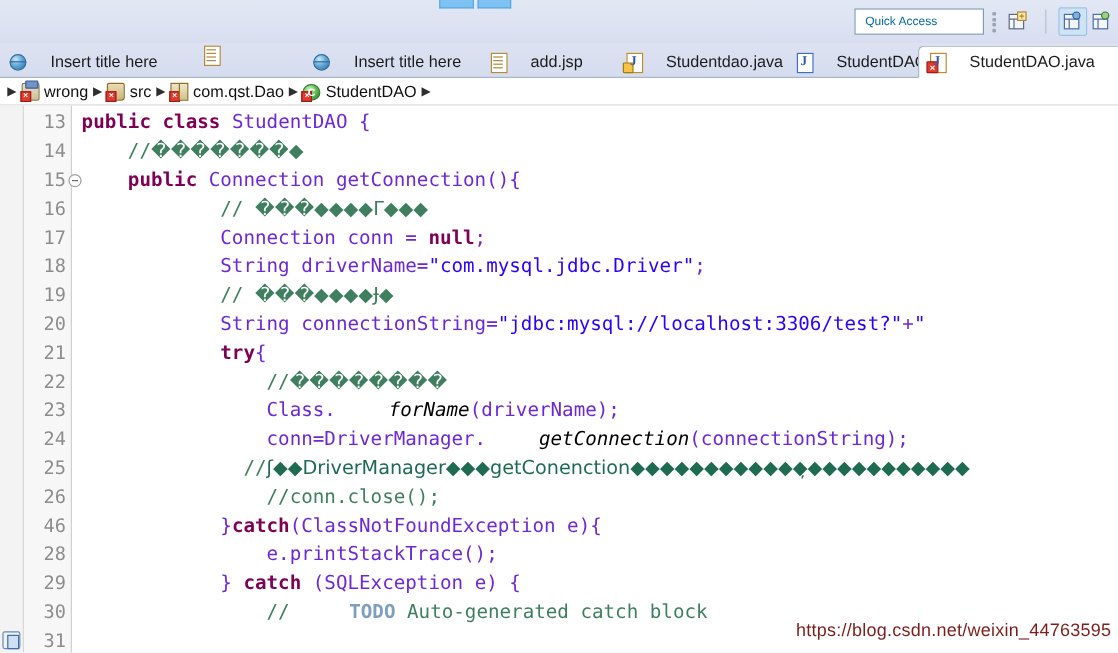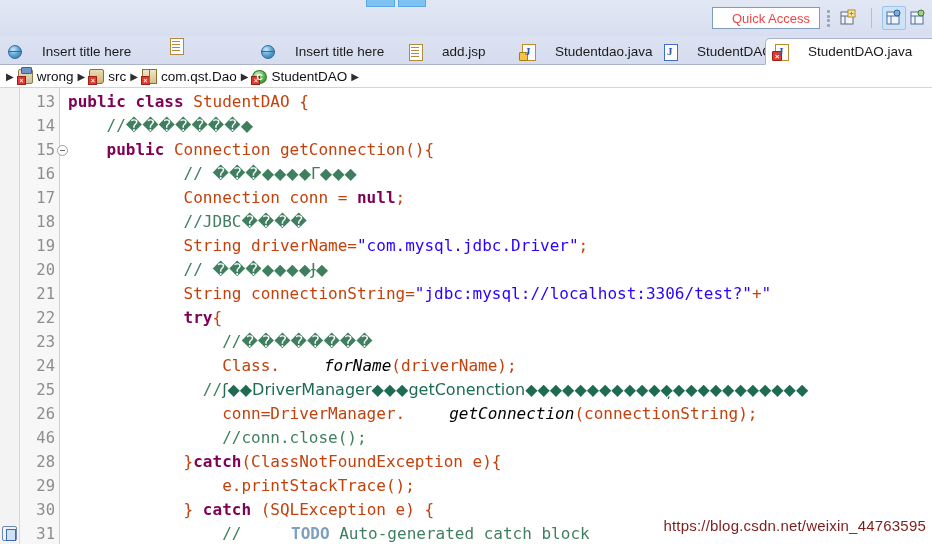--- a/index.html
+++ b/index.html
@@ -28,22 +28,22 @@
     display: flex; gap: 3px;
   }
   .tb-stub i { display:block; flex:1; height:7px; background:#7ec2f3; border:1px solid #5ba9e2; border-top:none;}
 
   .quick-access {
     position: absolute; right: 112px; top: 7px;
     width: 108px; height: 22px;
     background: #ffffff;
     border: 1px solid #7f9db9;
     display: flex; align-items: center;
-    padding-left: 19px;
-    font-size: 13px; color: #ef4444;
+    padding-left: 8px;
+    font-size: 10px; color: #0369a1;
   }
   .qa-grip {
     position: absolute; right: 100px; top: 8px;
     width: 5px; height: 21px;
     display: flex; flex-direction: column; justify-content: space-between;
     padding: 2px 0;
   }
   .qa-grip i { display:block; width:3px; height:3px; background:#9aa4b4; border-radius:1px; }
 
   .tb-sep {
@@ -219,21 +219,21 @@
     white-space: pre;
     padding-left: 8px;
     color: #000000;
   }
 
   
   .kw  { color: #7f0055; font-weight: bold; }
   .cm  { color: #3f7f5f; }
   .str { color: #2a00ff; }
   .mth { color: #000000; font-style: italic; margin-left: 44px; }
-  .pl  { color: #c2410c; }
+  .pl  { color: #6d28d9; }
   .tdo { color: #7f9fbf; font-weight: bold; margin-left: 40px; }
   .mj  { color: #3f7f5f; font-family: "DejaVu Sans", sans-serif; letter-spacing:0px; }
   .mjd { color: #1f6b52; font-family: "DejaVu Sans", sans-serif; }
 
   .watermark {
     position: absolute; right: 6px; bottom: 10px;
     font-size: 15px; color: #7f1d1d;
     font-family: "Liberation Sans", sans-serif;
     pointer-events: none;
     letter-spacing: 0.2px;
@@ -381,29 +381,28 @@
         <div class="lnum">29</div>
         <div class="lnum">30</div>
         <div class="lnum">31</div>
       </div>
     <div class="code" id="codearea">
         <div class="cline"><span class="kw">public</span><span class="pl"> </span><span class="kw">class</span><span class="pl"> StudentDAO {</span></div>
         <div class="cline"><span class="cm">    //</span><span class="mj">�������◆</span></div>
         <div class="cline"><span class="kw">    public</span><span class="pl"> Connection getConnection(){</span></div>
         <div class="cline"><span class="cm">            // </span><span class="mj">���◆◆◆◆Γ◆◆◆</span></div>
         <div class="cline"><span class="pl">            Connection conn = </span><span class="kw">null</span><span class="pl">;</span></div>
-        <div class="cline"><span class="cm">            //JDBC</span><span class="mj">����</span></div>
         <div class="cline"><span class="pl">            String driverName=</span><span class="str">"com.mysql.jdbc.Driver"</span><span class="pl">;</span></div>
         <div class="cline"><span class="cm">            // </span><span class="mj">���◆◆◆◆Ɉ◆</span></div>
         <div class="cline"><span class="pl">            String connectionString=</span><span class="str">"jdbc:mysql://localhost:3306/test?"</span><span class="pl">+</span><span class="str">"</span></div>
         <div class="cline"><span class="kw">            try</span><span class="pl">{</span></div>
         <div class="cline"><span class="cm">                //</span><span class="mj">��������</span></div>
         <div class="cline"><span class="pl">                Class.</span><span class="mth">forName</span><span class="pl">(driverName);</span></div>
+        <div class="cline"><span class="pl">                conn=DriverManager.</span><span class="mth">getConnection</span><span class="pl">(connectionString);</span></div>
         <div class="cline"><span class="cm">              //</span><span class="mjd">ʃ◆◆DriverManager◆◆◆getConenction◆◆◆◆◆◆◆◆◆◆◆◆̦◆◆◆◆◆◆◆◆◆◆◆</span></div>
-        <div class="cline"><span class="pl">                conn=DriverManager.</span><span class="mth">getConnection</span><span class="pl">(connectionString);</span></div>
         <div class="cline"><span class="cm">                //conn.close();</span></div>
         <div class="cline"><span class="pl">            }</span><span class="kw">catch</span><span class="pl">(ClassNotFoundException e){</span></div>
         <div class="cline"><span class="pl">                e.printStackTrace();</span></div>
         <div class="cline"><span class="pl">            } </span><span class="kw">catch</span><span class="pl"> (SQLException e) {</span></div>
         <div class="cline"><span class="cm">                // </span><span class="tdo">TODO</span><span class="cm"> Auto-generated catch block</span></div>
       </div>
     <div class="watermark">https://blog.csdn.net/weixin_44763595</div>
   </div>
 
 </div>

